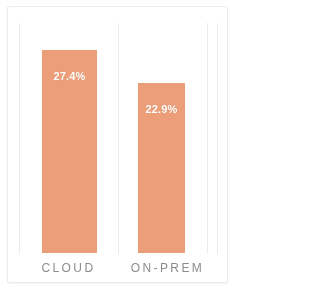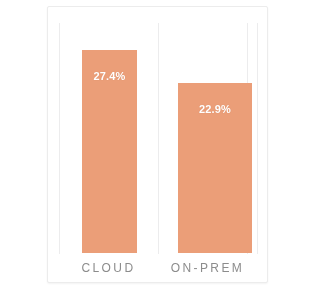--- a/index.html
+++ b/index.html
@@ -19,21 +19,20 @@
     left: 7px;
     top: 6px;
     width: 221px;
     height: 277px;
     background: #ffffff;
     border: 1px solid #ececec;
     border-radius: 2px;
     box-shadow: 0 1px 2px rgba(0,0,0,0.05);
     box-sizing: border-box;
     overflow: hidden;
-    margin-left: 40px;
   }
 
   .plot-area {
     position: absolute;
     left: 0;
     top: 0;
     right: 0;
     bottom: 0;
   }
 
@@ -55,21 +54,21 @@
     background: #eb9e78;
   }
   .bar.bar-1 {
     left: 34px;
     width: 55px;
     top: 27px;
     height: 219px;
   }
   .bar.bar-2 {
     left: 130px;
-    width: 74px;
+    width: 47px;
     top: 66px;
     height: 180px;
   }
 
   .bar-value {
     position: absolute;
     left: 0;
     right: 0;
     text-align: center;
     color: #ffffff;

